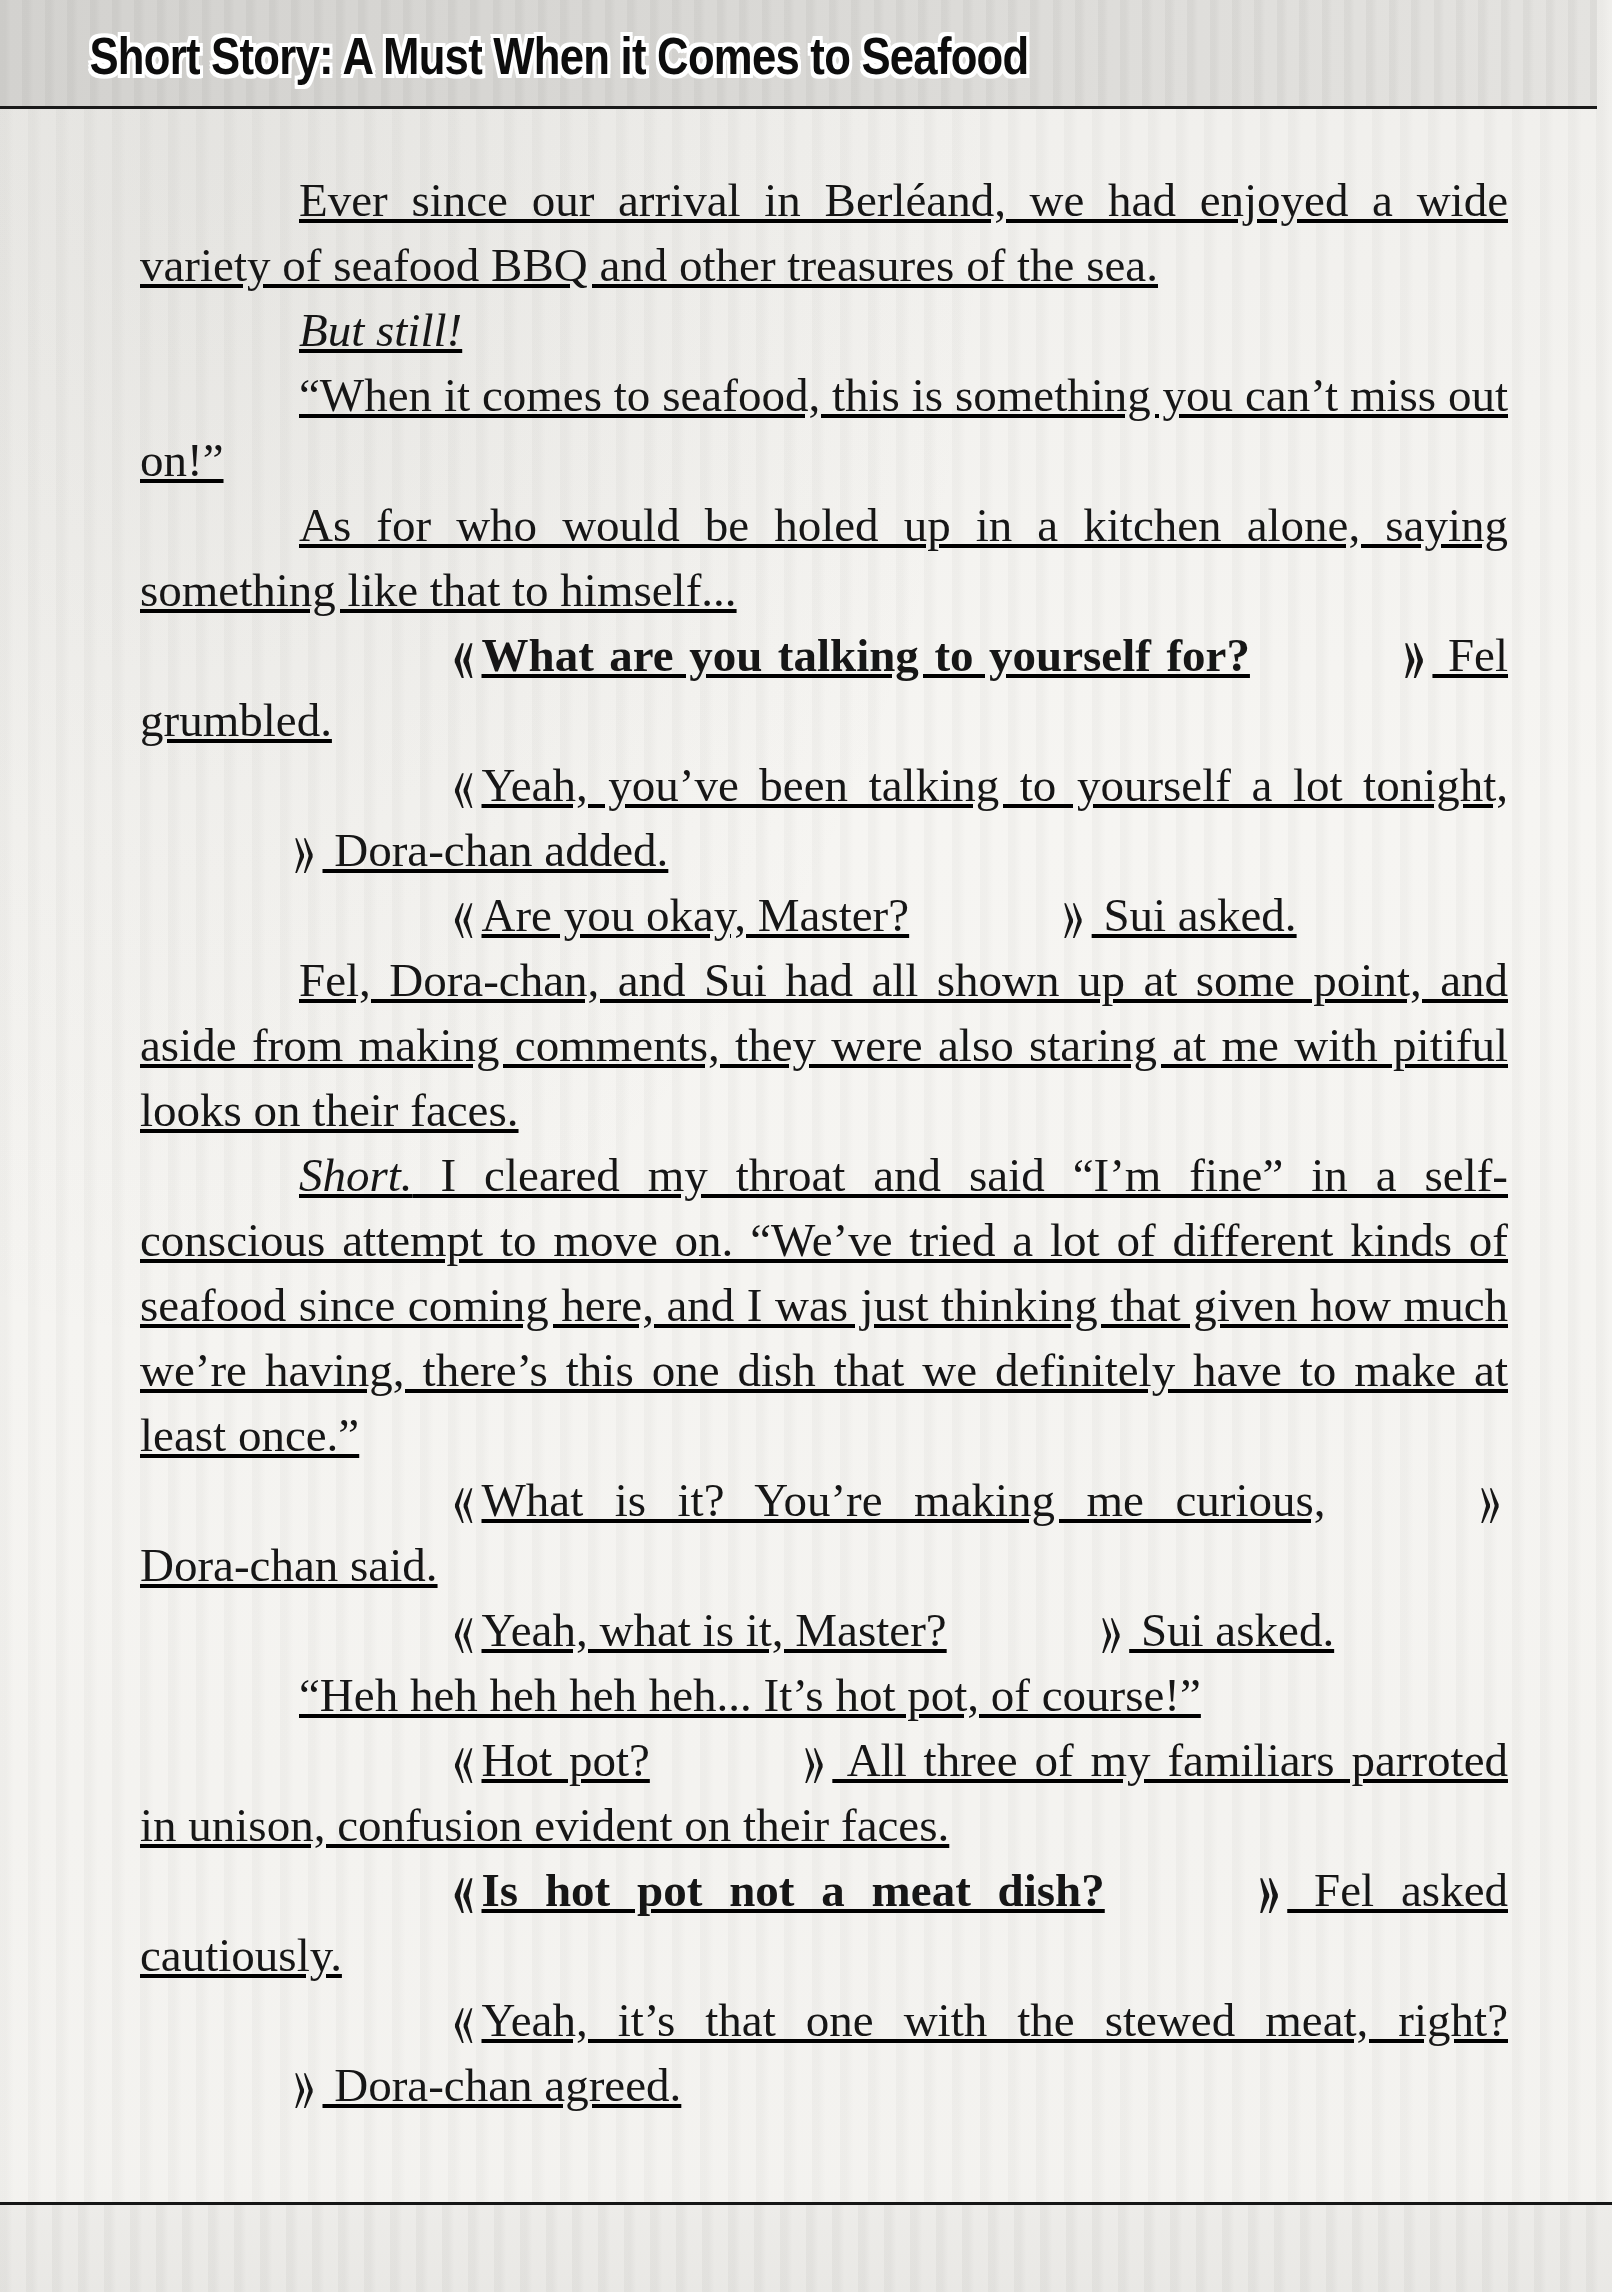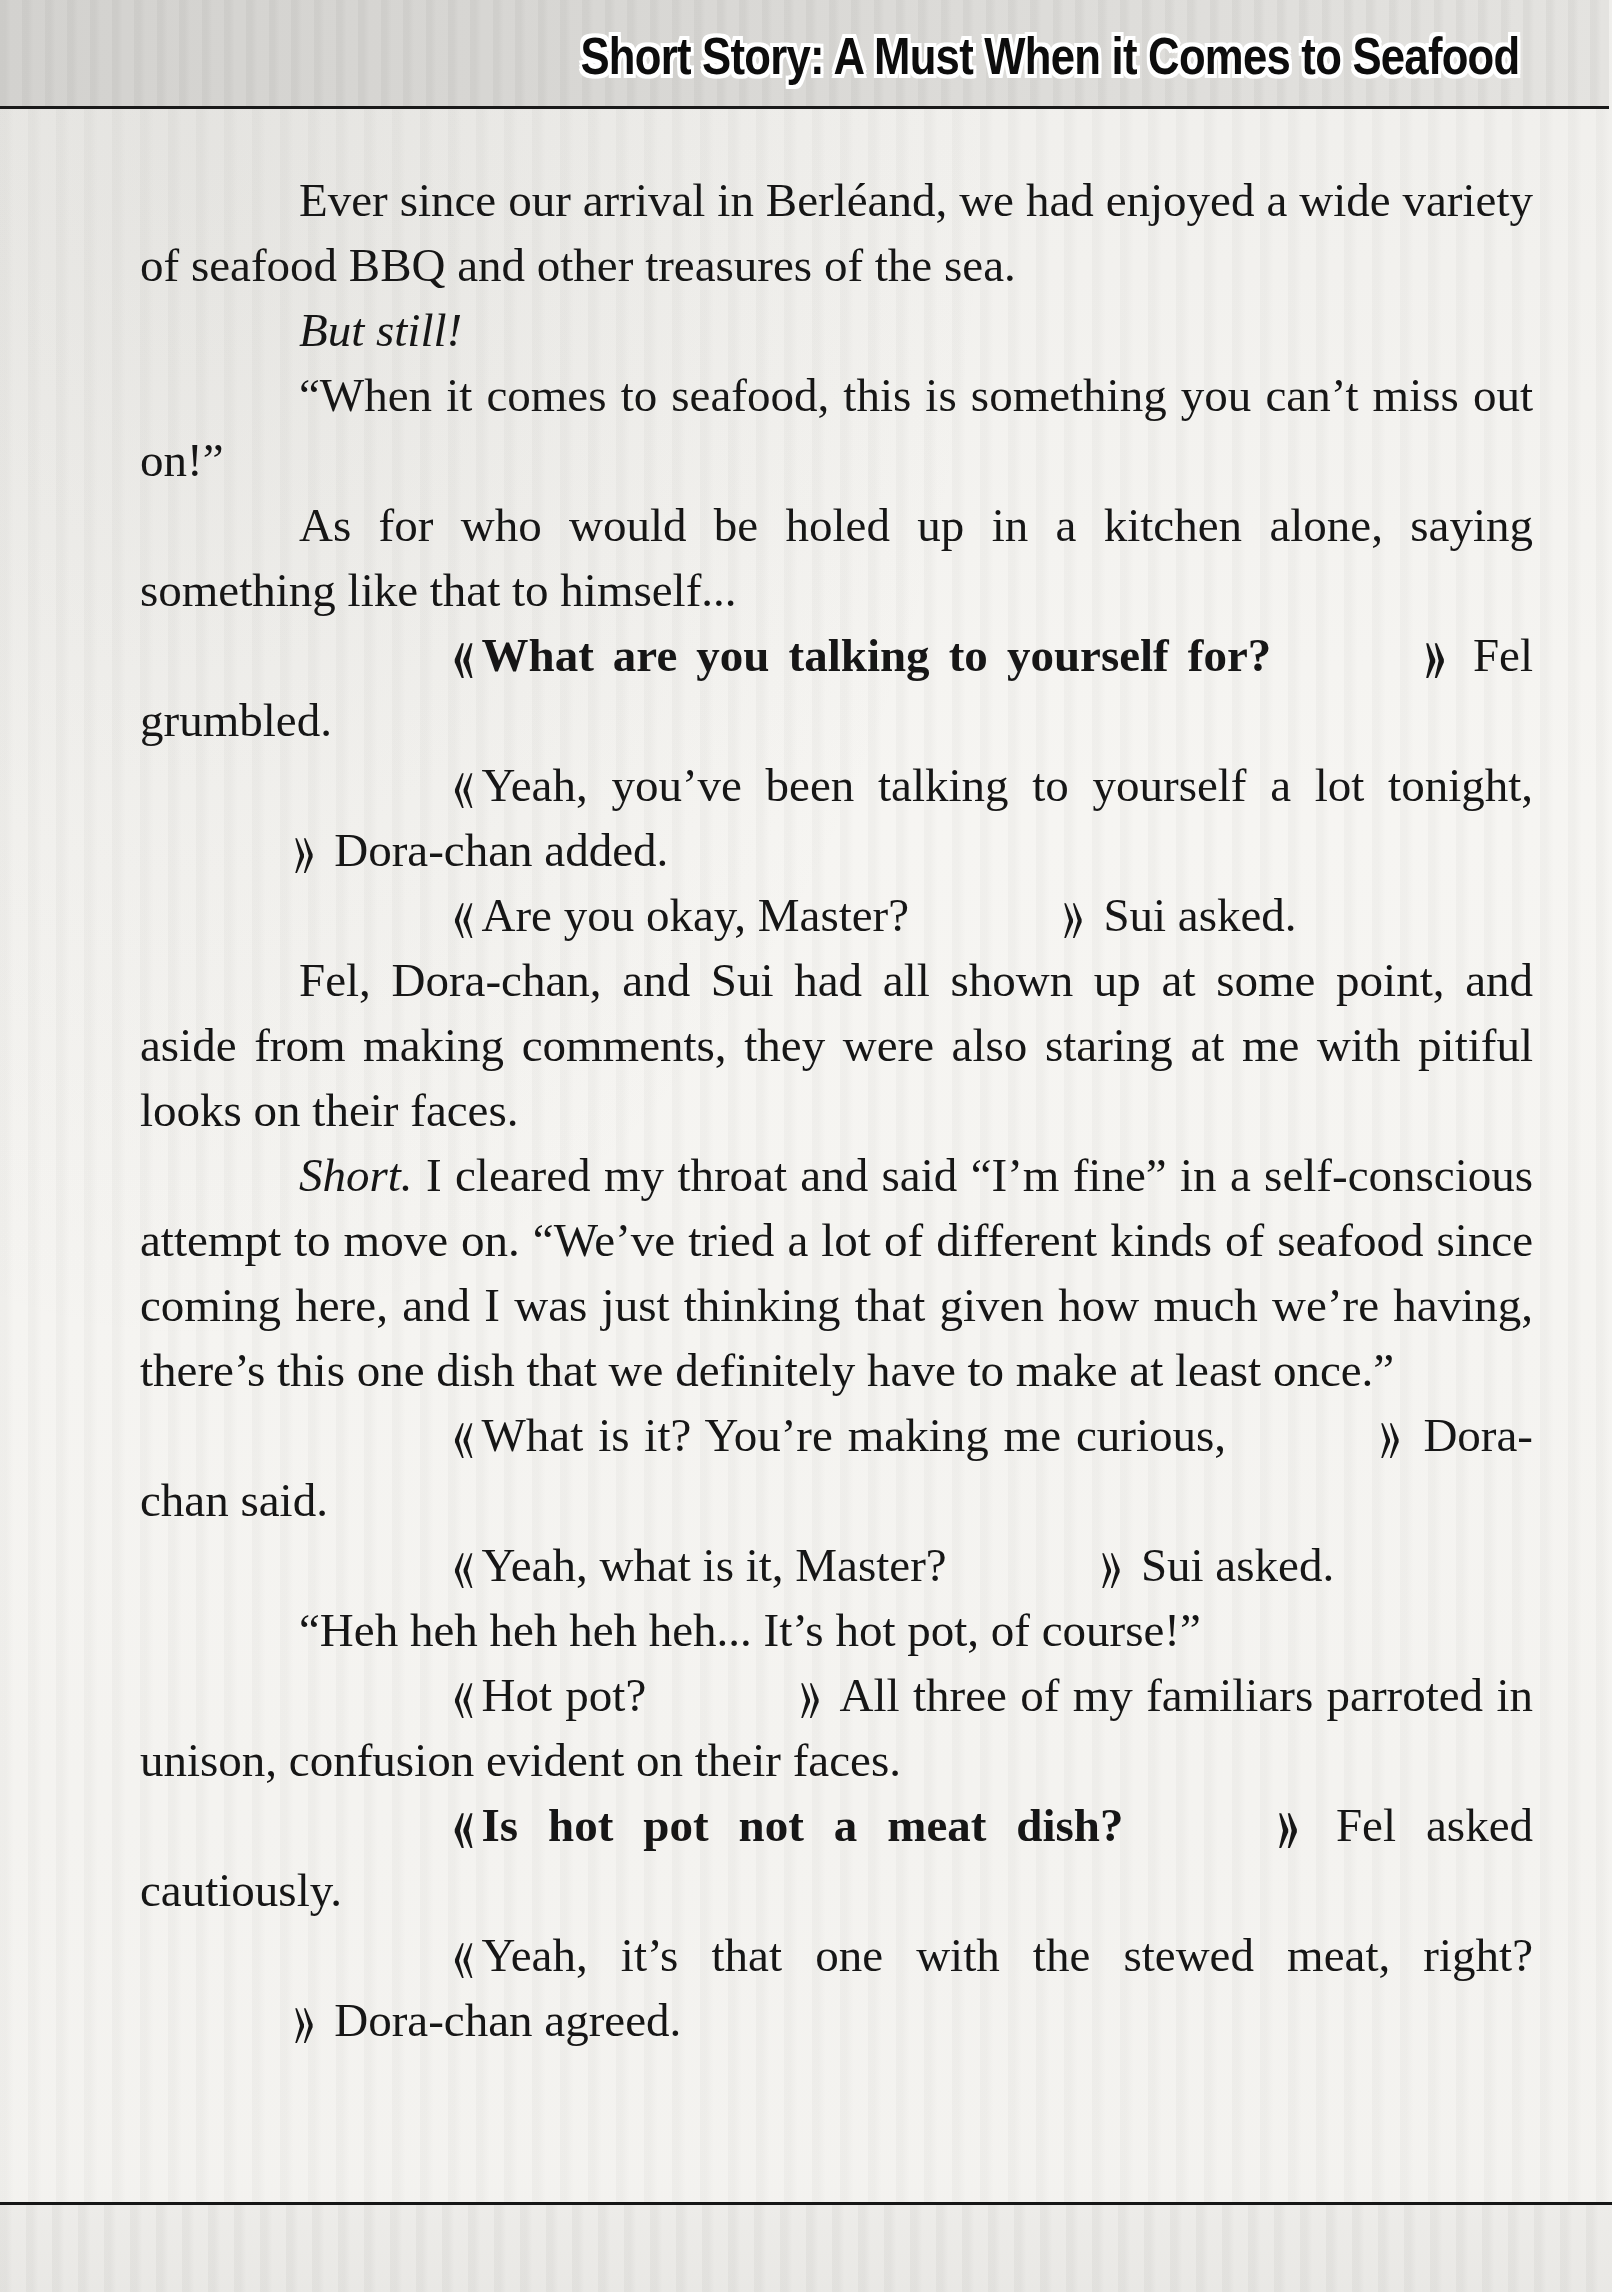--- a/index.html
+++ b/index.html
@@ -15,23 +15,23 @@
     position: relative;
     width: 1613px; height: 2293px;
     background:
       repeating-linear-gradient(90deg,
         rgba(110,110,104,0.045) 0px, rgba(110,110,104,0.045) 6.3px,
         rgba(255,255,255,0) 13.4px, rgba(255,255,255,0) 28px),
       radial-gradient(ellipse at 12% 6%, rgba(120,120,114,0.10), rgba(0,0,0,0) 40%),
       linear-gradient(180deg, #f0efec 0%, #f6f5f2 35%, #f3f2ef 100%);
   }
   .page-header {
-    position: absolute; top: 0; left: 0; right: 4px;
+    position: absolute; top: 0; left: 0; right: 16px;
     height: 106px;
-    display: flex; align-items: center; justify-content: flex-end;
+    display: flex; align-items: center; justify-content: flex-start;
     border-bottom: 3.6px solid #1a1a1a;
     background:
       repeating-linear-gradient(90deg,
         rgba(95,95,90,0.06) 0px, rgba(95,95,90,0.06) 5.4px,
         rgba(255,255,255,0) 10.7px, rgba(255,255,255,0) 22.4px),
       linear-gradient(90deg, #d3d2cf 0%, #d9d8d5 45%, #e4e3e0 100%);
   }
   .chapter-title {
     margin: 0;
     padding-top: 5.4px;
@@ -48,22 +48,23 @@
       -3.6px  3.6px 0 #ffffff,  3.6px  3.6px 0 #ffffff,
        0   -3.6px 0 #ffffff,  0    3.6px 0 #ffffff,
       -3.6px  0   0 #ffffff,  3.6px  0   0 #ffffff,
       -2.7px -2.7px 0 #ffffff,  2.7px -2.7px 0 #ffffff,
       -2.7px  2.7px 0 #ffffff,  2.7px  2.7px 0 #ffffff;
   }
   .page-body {
     position: absolute;
     top: 109px; bottom: 91px;
     left: 0; right: 0;
-    padding: 59px 80px 0 140px;
+    padding: 59px 105px 0 140px;
     overflow: hidden;
+    text-decoration: underline;
   }
   .para {
     margin: 0;
     text-align: justify;
     text-indent: 159px;
     font-size: 47px;
     line-height: 65px;
     color: #161616;
   }
   .seg.italic { font-style: italic; margin-top: 12px; }

